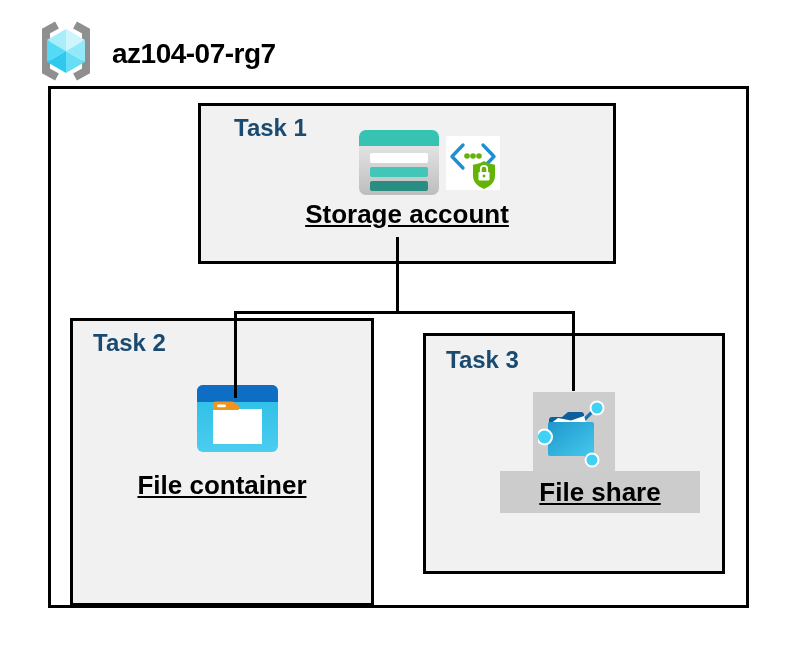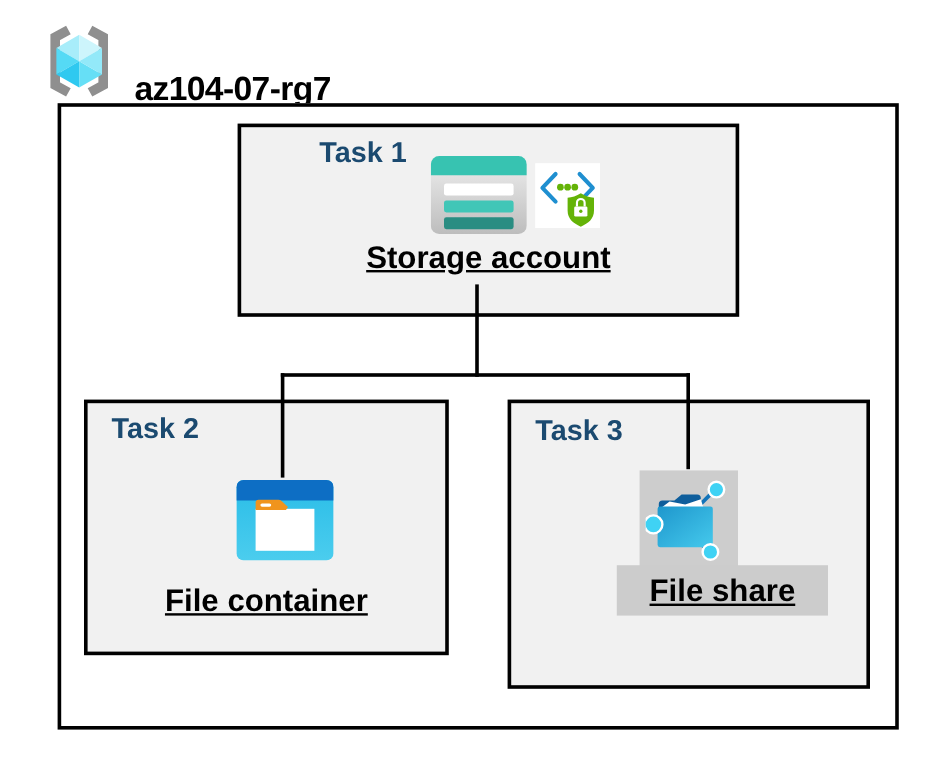--- a/index.html
+++ b/index.html
@@ -3,21 +3,21 @@
 <meta charset="utf-8">
 <style>
   html,body{margin:0;padding:0;background:#fff;}
   .canvas{
     position:relative;width:788px;height:647px;background:#fff;
     font-family:"Liberation Sans", sans-serif;overflow:hidden;
   }
   .abs{position:absolute;}
   .rg-title{
     position:absolute;left:112px;top:38px;
-    font-size:28px;font-weight:700;color:#000;letter-spacing:-0.5px;margin-top:20px;
+    font-size:28px;font-weight:700;color:#000;letter-spacing:-0.5px;
   }
   .outer-box{
     position:absolute;left:48px;top:86px;width:701px;height:522px;
     border:3px solid #000;background:#fff;box-sizing:border-box;
   }
   .task-box{
     position:absolute;background:#f1f1f1;border:3px solid #000;
     box-sizing:border-box;
   }
   .task-label{
@@ -52,21 +52,21 @@
       <polygon points="13,44 32,33 32,55" fill="#2fc9f0"></polygon>
       <polygon points="32,33 32,55 51,44" fill="#66dff6"></polygon>
       <polygon points="51,22 32,33 51,44" fill="#93e9f9"></polygon>
     </svg>
   </div>
   <div class="rg-title">az104-07-rg7</div>
 
   <div class="outer-box"></div>
 
   <div class="task-box" style="left:198px;top:103px;width:418px;height:161px;">
-    <div class="task-label" style="left:33px;top:8px;margin-left:32px;">Task 1</div>
+    <div class="task-label" style="left:33px;top:8px;">Task 1</div>
 
     <div class="icon-wrap" style="left:158px;top:24px;width:80px;height:65px;">
       <svg width="80" height="65" viewBox="0 0 80 65">
         <defs>
           <linearGradient id="sgrad" x1="0" y1="0" x2="0" y2="1">
             <stop offset="0" stop-color="#efefef"></stop>
               <stop offset="1" stop-color="#bdbdbd"></stop>
           </linearGradient>
         </defs>
         <rect x="0" y="0" width="80" height="65" rx="7" fill="url(#sgrad)"></rect>
@@ -92,21 +92,21 @@
     </div>
 
     <div class="resource-label" style="top:93px;">Storage account</div>
   </div>
 
   <div class="connector" style="left:396px;top:237px;width:3px;height:77px;"></div>
   <div class="connector" style="left:234px;top:311px;width:341px;height:3px;"></div>
   <div class="connector" style="left:234px;top:311px;width:3px;height:87px;"></div>
   <div class="connector" style="left:572px;top:311px;width:3px;height:80px;"></div>
 
-  <div class="task-box" style="left:70px;top:333px;width:304px;height:213px;">
+  <div class="task-box" style="left:70px;top:318px;width:304px;height:288px;">
     <div class="task-label" style="left:20px;top:8px;">Task 2</div>
 
     <div class="icon-wrap" style="left:124px;top:64px;width:81px;height:67px;">
       <svg width="81" height="67" viewBox="0 0 81 67">
         <defs>
           <linearGradient id="bgrad" x1="0" y1="0" x2="0" y2="1">
             <stop offset="0" stop-color="#29bce7"></stop>
               <stop offset="1" stop-color="#4bcdee"></stop>
           </linearGradient>
         </defs>
@@ -139,18 +139,18 @@
           <path d="M11,29 v-5 a3,3 0 0 1 3,-3 h10 l6,-5 h13 a3,3 0 0 1 3,3 v10 z" fill="#0e5e9c"></path>
           <path d="M12,28 L20,22 L33,24.5 L46,20 L48.5,28 z" fill="#ffffff"></path>
           <rect x="10" y="26" width="46" height="34" rx="2" fill="url(#fgrad)"></rect>
           <circle cx="59" cy="12" r="6.5" fill="#3fd2f4" stroke="#ffffff" stroke-width="2"></circle>
           <circle cx="6.5" cy="41" r="7.5" fill="#3fd2f4" stroke="#ffffff" stroke-width="2"></circle>
           <circle cx="54" cy="64" r="6.5" fill="#3fd2f4" stroke="#ffffff" stroke-width="2"></circle>
         </svg>
       </div>
     </div>
 
-    <div class="label-strip" style="left:88px;top:135px;width:176px;height:42px;">
+    <div class="label-strip" style="left:74px;top:135px;width:200px;height:42px;">
       <div class="resource-label">File share</div>
     </div>
   </div>
 
 </div>
 
 </body></html>

